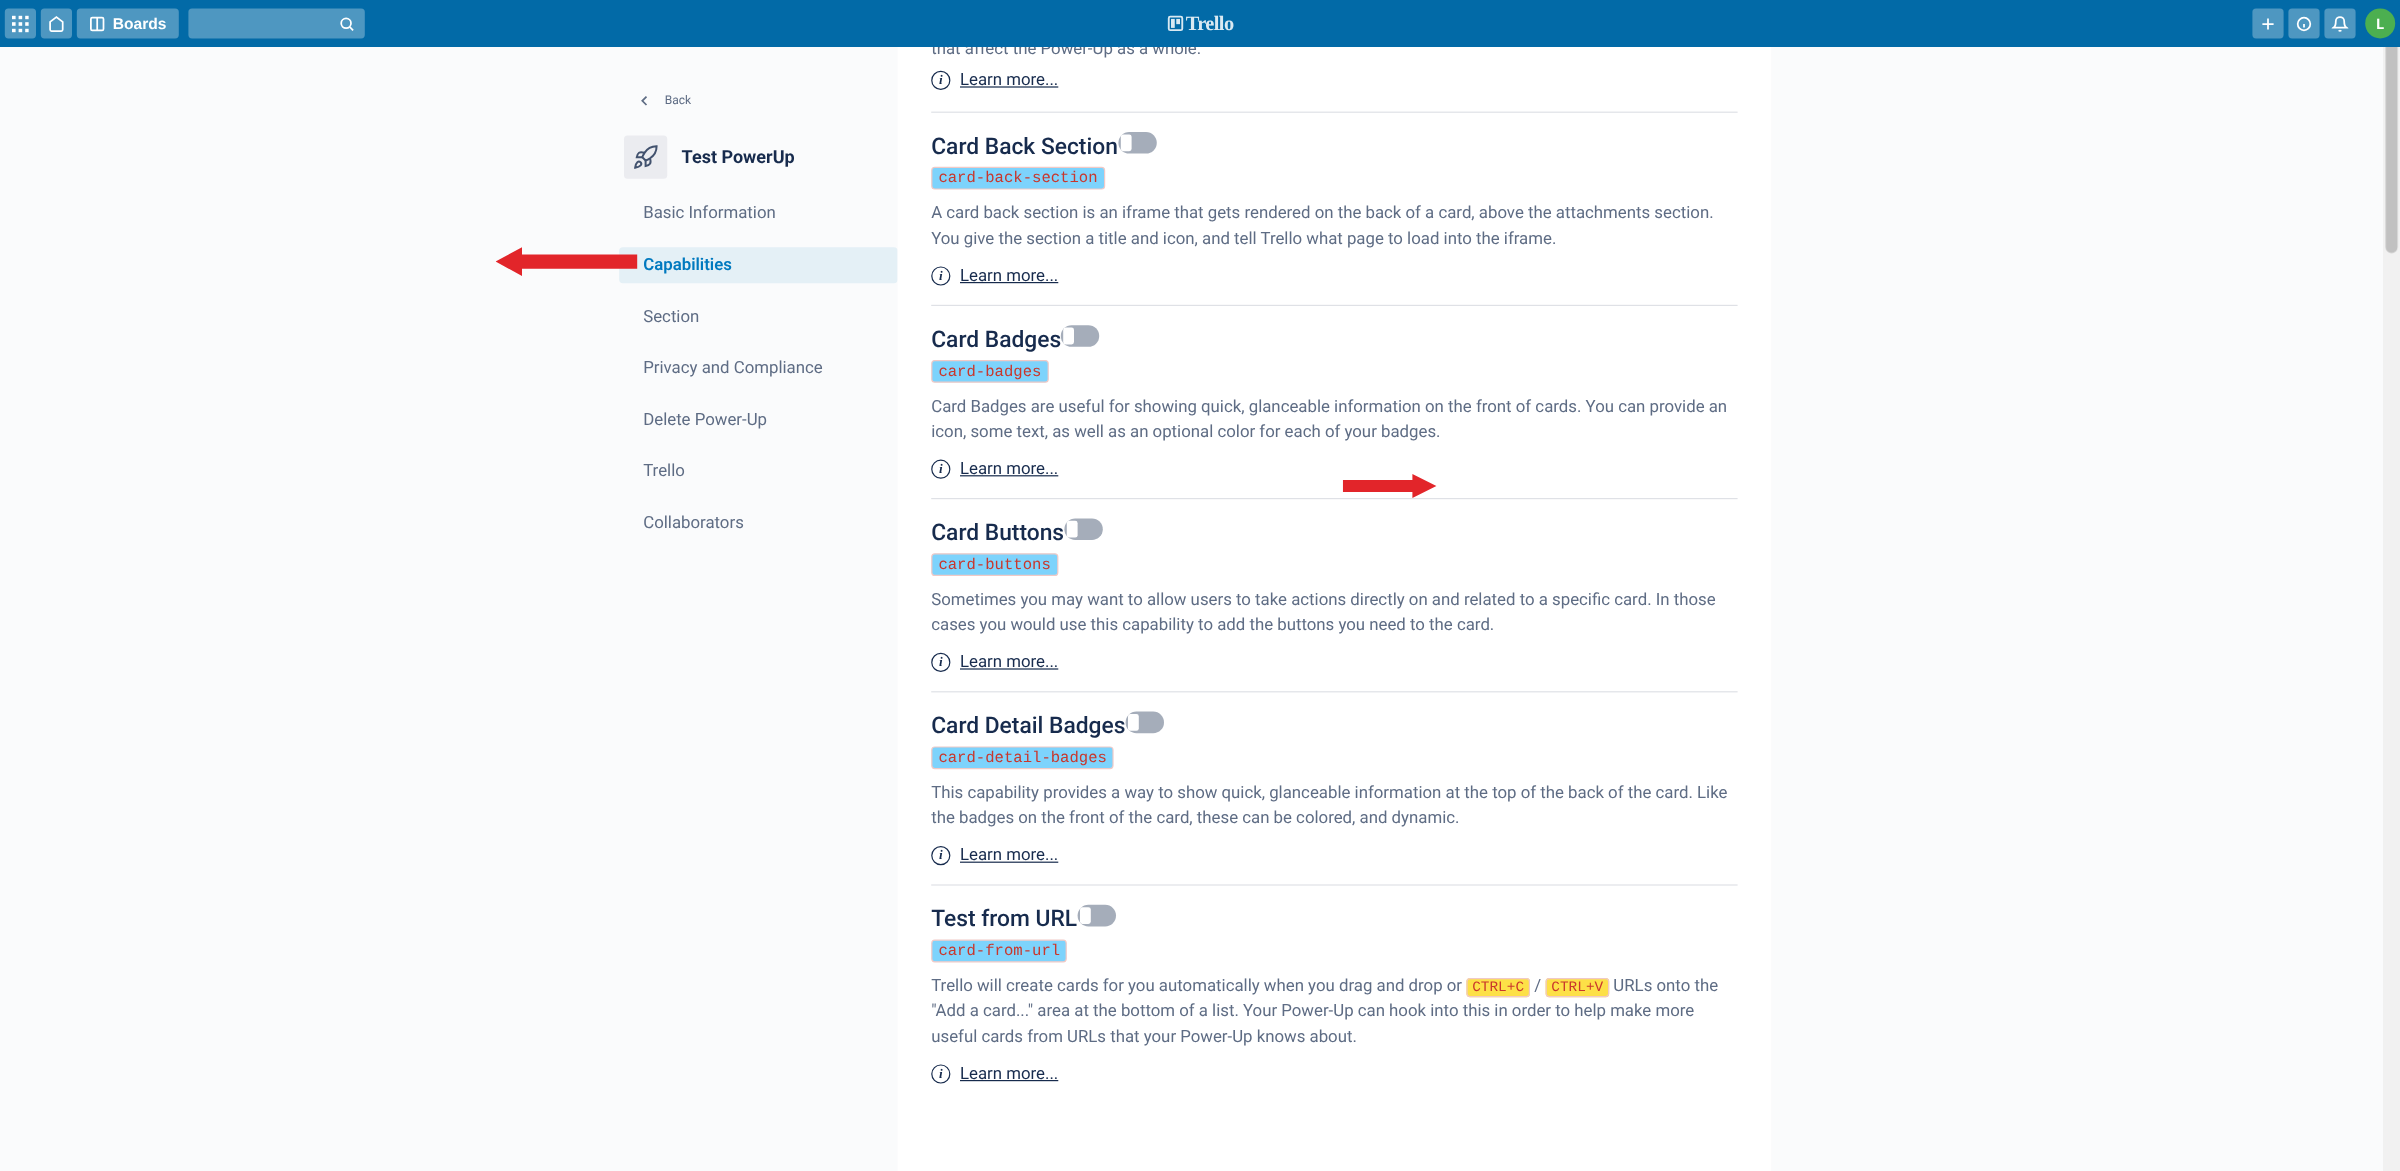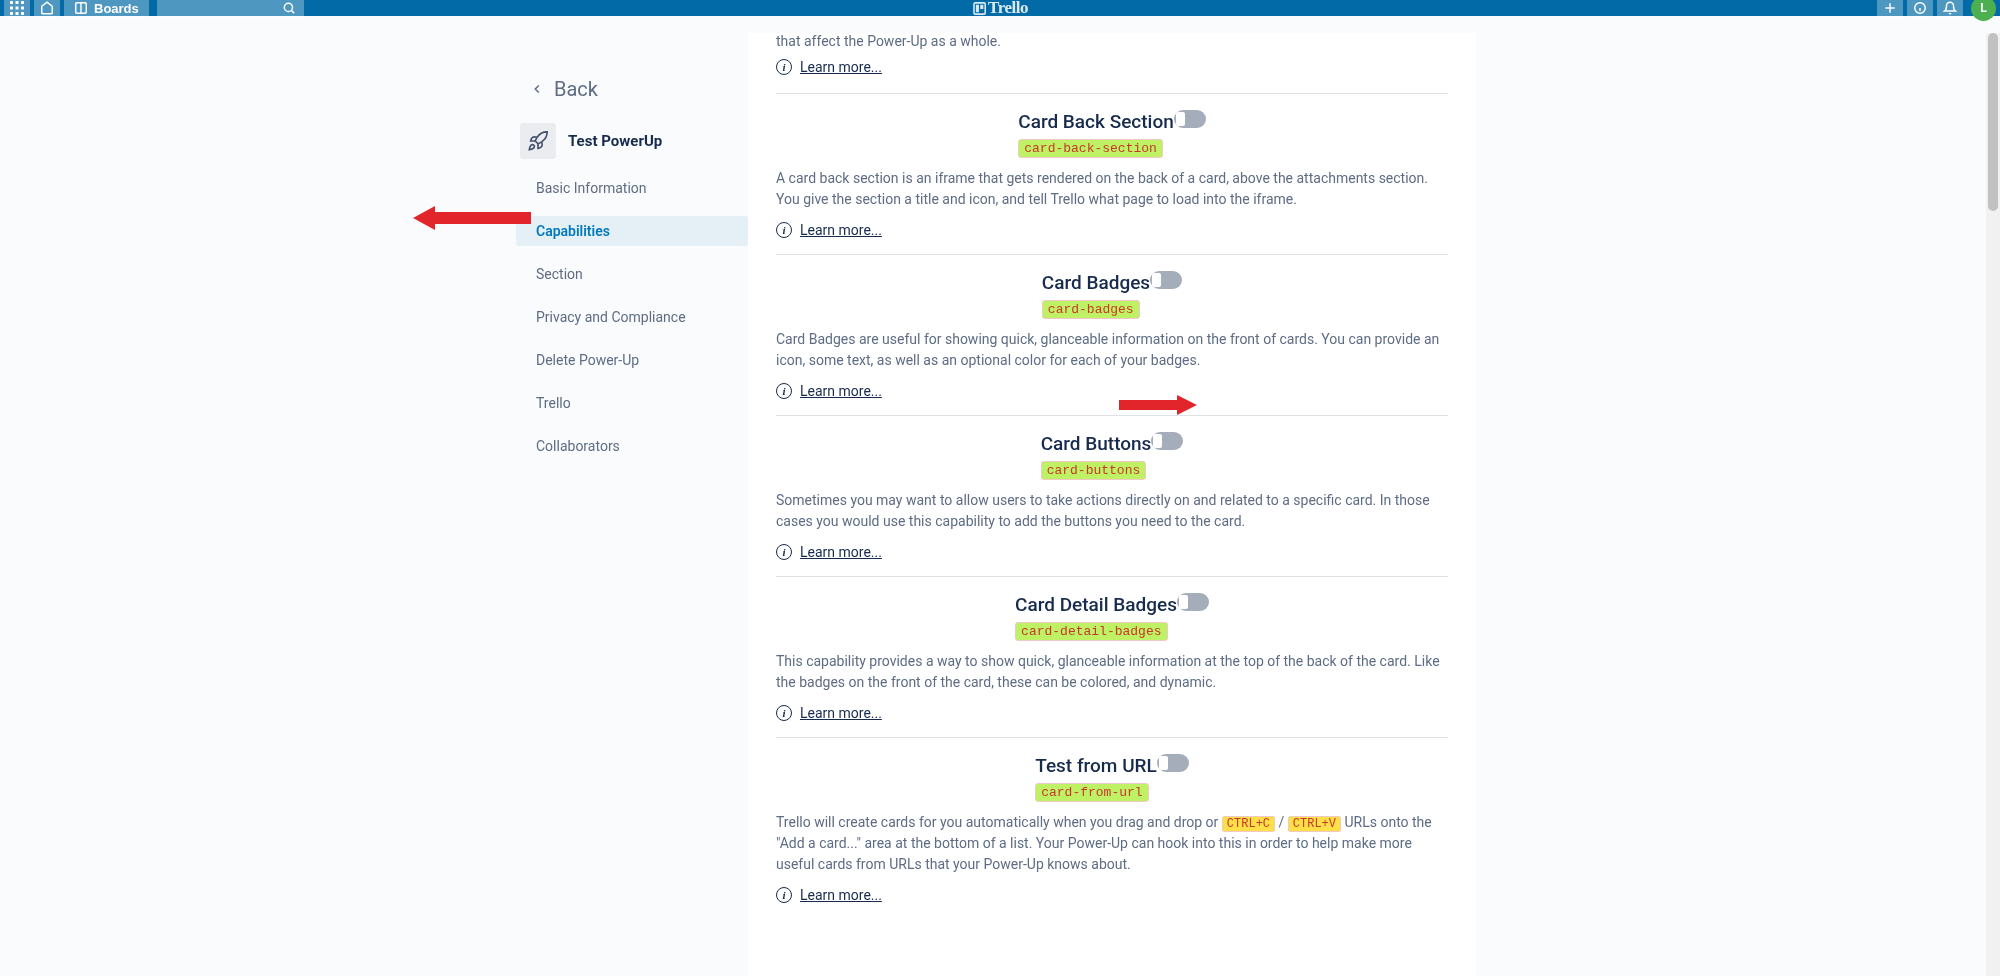--- a/index.html
+++ b/index.html
@@ -1,21 +1,21 @@
 <!DOCTYPE html>
 <html><head>
 <meta charset="utf-8">
 <style>
 * { margin: 0; padding: 0; box-sizing: border-box; }
 body { font-family: -apple-system, BlinkMacSystemFont, 'Segoe UI', Roboto, sans-serif; background: #fafbfc; color: #172b4d; overflow-x: hidden; }
 
 
 .header {
   background: #026aa7;
-  height: 16px;
+  height: 39px;
   display: flex;
   align-items: center;
   padding: 0 4px;
   position: fixed;
   top: 0; left: 0; right: 0;
   z-index: 100;
 }
 .header-left { display: flex; align-items: center; gap: 4px; }
 .header-btn {
   background: rgba(255,255,255,0.3);
@@ -99,21 +99,21 @@
 .sidebar {
   width: 232px;
   padding-top: 38px;
   flex-shrink: 0;
 }
 .back-link {
   display: flex;
   align-items: center;
   gap: 10px;
   color: #5e6c84;
-  font-size: 20px;
+  font-size: 10px;
   padding: 6px 14px;
   margin-bottom: 12px;
   cursor: pointer;
 }
 .back-link svg { stroke: #5e6c84; }
 .powerup-header {
   display: flex;
   align-items: center;
   gap: 12px;
   padding: 4px 4px 14px 4px;
@@ -170,31 +170,31 @@
   overflow: hidden;
 }
 .capability {
   border-bottom: 1px solid #dfe1e6;
   padding: 16px 0 16px 0;
 }
 .capability:last-child { border-bottom: none; }
 .cap-header {
   display: flex;
   align-items: flex-start;
-  justify-content: center;
+  justify-content: flex-start;
   margin-bottom: 4px;
 }
 .cap-header-left { display: flex; flex-direction: column; gap: 6px; }
 .cap-title { font-size: 19px; font-weight: 500; color: #172b4d; }
 .cap-code {
   font-family: 'Courier New', monospace;
   font-size: 13px;
   color: #c9372c;
   border: 1px solid #f0c9c6;
-  background: #bef264;
+  background: #7dd3fc;
   padding: 1px 5px;
   border-radius: 3px;
   width: fit-content;
 }
 .inline-code {
   font-family: 'Courier New', monospace;
   font-size: 12px;
   color: #c9372c;
   border: 1px solid #f0c9c6;
   background: #fde047;

